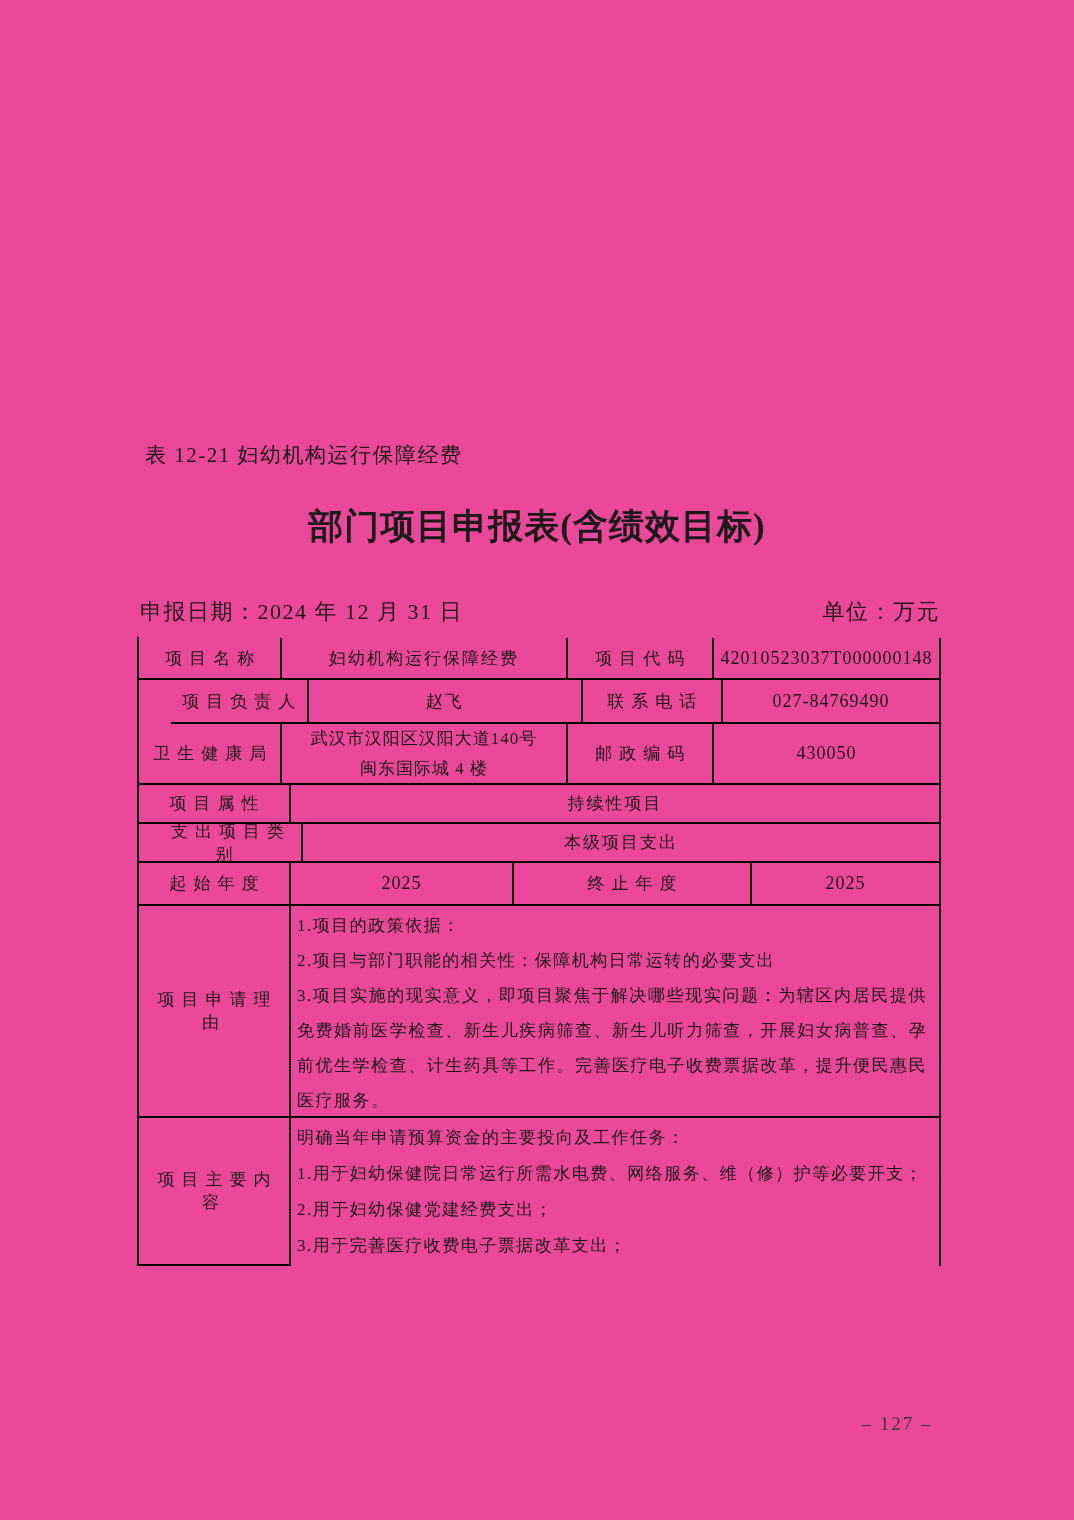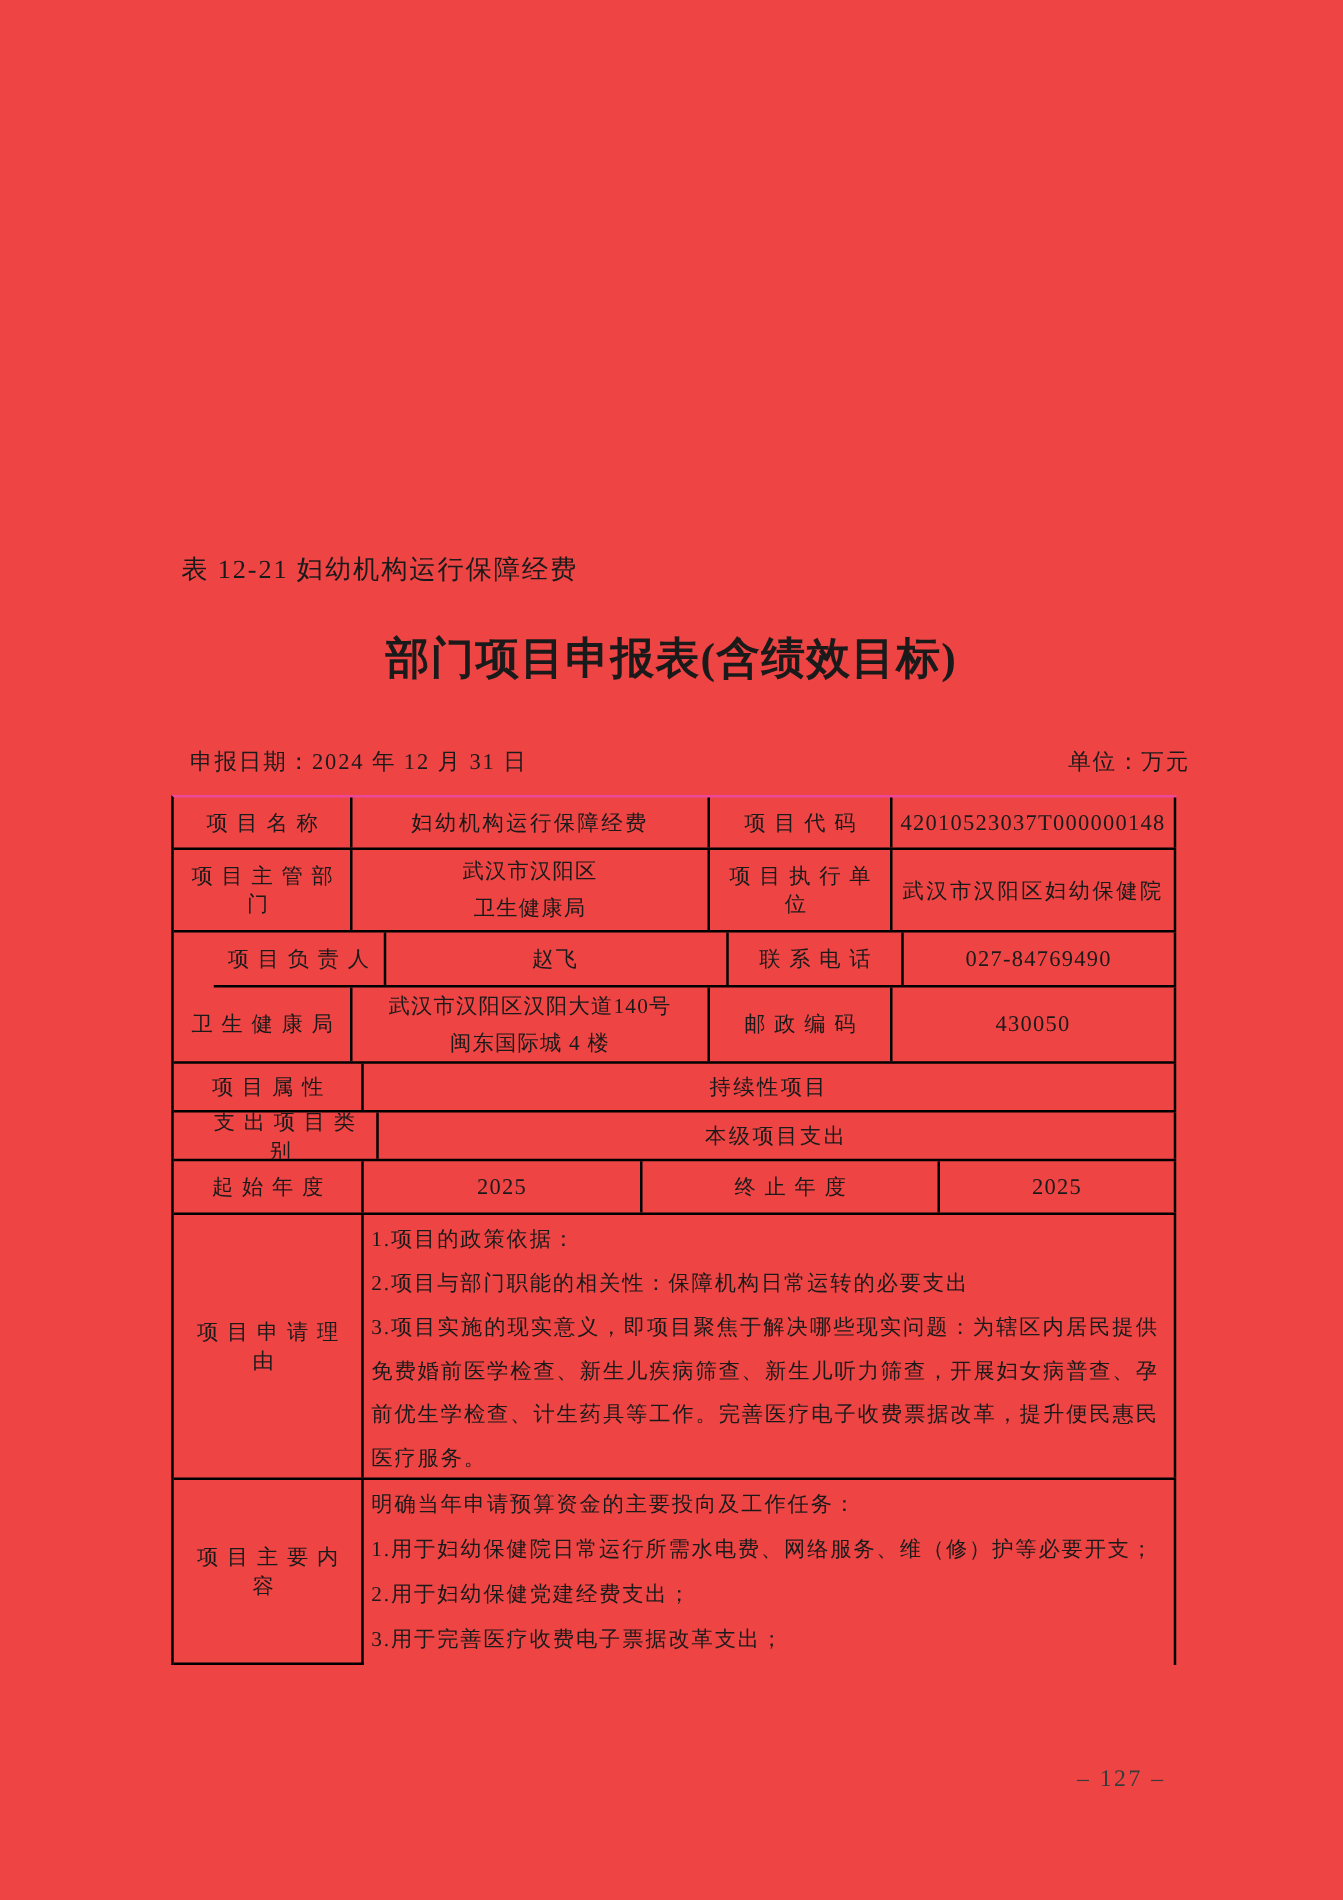--- a/index.html
+++ b/index.html
@@ -6,21 +6,21 @@
   body {
     background: #ffffff;
     font-family: "Liberation Serif", "DejaVu Serif", serif;
     color: #1a1a1a;
     -webkit-font-smoothing: antialiased;
   }
   .page {
     position: relative;
     width: 1074px;
     height: 1520px;
-    background: #ef4444;
+    background: #ec4899;
     overflow: hidden;
   }
   .table-caption {
     position: absolute;
     left: 145px;
     top: 441px;
     font-size: 21px;
     letter-spacing: 1.5px;
     white-space: nowrap;
   }
@@ -31,26 +31,26 @@
     width: 100%;
     margin: 0;
     text-align: center;
     font-size: 35px;
     font-weight: bold;
     letter-spacing: 1px;
     white-space: nowrap;
   }
   .meta-line {
     position: absolute;
-    left: 152px;
+    left: 140px;
     top: 597px;
     width: 800px;
     display: flex;
     justify-content: space-between;
-    font-size: 18px;
+    font-size: 22px;
     letter-spacing: 1.5px;
     white-space: nowrap;
     align-items: flex-end;
   }
   
   .tbl {
     position: absolute;
     left: 137px;
     top: 636px;
     width: 804px;
@@ -124,29 +124,20 @@
 
   <div class="tbl">
 
     <div class="row h-r1">
       <div class="c lab w-l1">项目名称</div>
       <div class="c val w-v1">妇幼机构运行保障经费</div>
       <div class="c lab w-l2">项目代码</div>
       <div class="c val num w-v2">42010523037T000000148</div>
     </div>
 
-    <div class="row h-r2">
-      <div class="c lab w-l1">项目主管部门</div>
-      <div class="c val two-line w-v1">
-        <div>武汉市汉阳区</div>
-        <div>卫生健康局</div>
-      </div>
-      <div class="c lab w-l2">项目执行单位</div>
-      <div class="c val w-v2">武汉市汉阳区妇幼保健院</div>
-    </div>
 
     <div class="row h-r3">
       <div class="c lab w-l1">项目负责人</div>
       <div class="c val w-v1">赵飞</div>
       <div class="c lab w-l2">联系电话</div>
       <div class="c val num w-v2">027-84769490</div>
     </div>
 
     <div class="row h-r4">
       <div class="c lab w-l1">卫生健康局</div>

